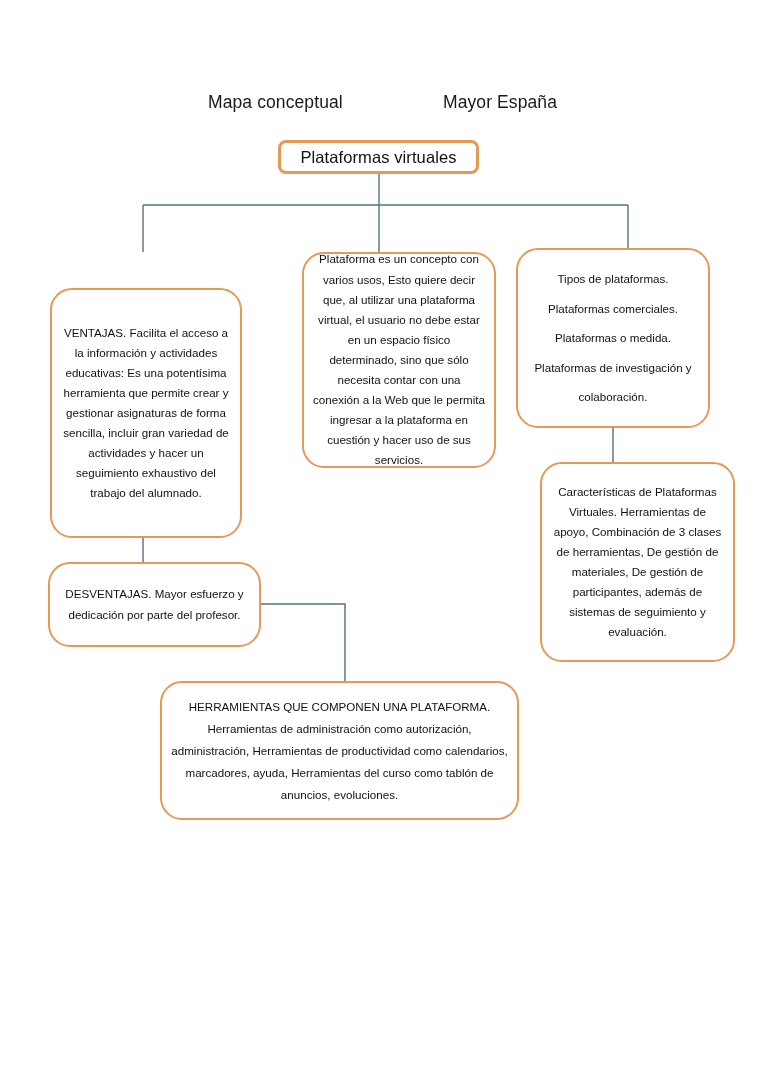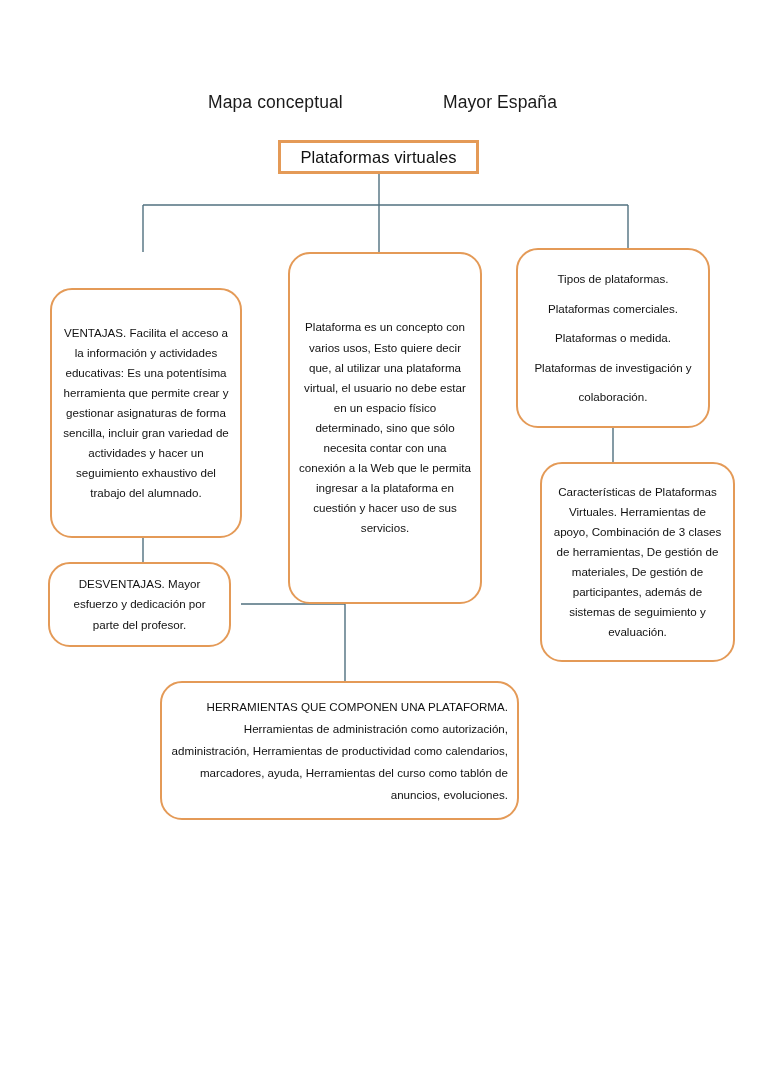--- a/index.html
+++ b/index.html
@@ -62,36 +62,36 @@
     white-space: pre-line;
   }
 
   
   #node-root {
     left: 278px;
     top: 140px;
     width: 201px;
     height: 34px;
     border: 3px solid #E49A57;
-    border-radius: 0;
+    border-radius: 8px;
   }
   #node-root .txt {
     font-size: 16.5px;
     line-height: 20px;
     letter-spacing: 0.1px;
   }
 
   #node-ventajas     { left: 50px;  top: 252px; width: 192px; height: 250px; margin-top: 36px; }
-  #node-concepto     { left: 288px; top: 252px; width: 194px; height: 352px; }
+  #node-concepto     { left: 302px; top: 252px; width: 194px; height: 216px; }
   #node-tipos        { left: 516px; top: 248px; width: 194px; height: 180px; }
   #node-tipos .txt   { line-height: 29.5px; }
   #node-caract       { left: 540px; top: 462px; width: 195px; height: 200px; }
-  #node-desventajas  { left: 48px;  top: 562px; width: 183px; height: 85px; }
+  #node-desventajas  { left: 48px;  top: 562px; width: 213px; height: 85px; }
   #node-herramientas { left: 160px; top: 681px; width: 359px; height: 139px; }
-  #node-herramientas .txt { line-height: 22px; text-align: right; }
+  #node-herramientas .txt { line-height: 22px; }
 </style>
 </head>
 <body>
 
 <div id="page">
 
   <div class="hdr" id="hdr-title">Mapa conceptual</div>
 
   <div class="hdr" id="hdr-author">Mayor España</div>
 

